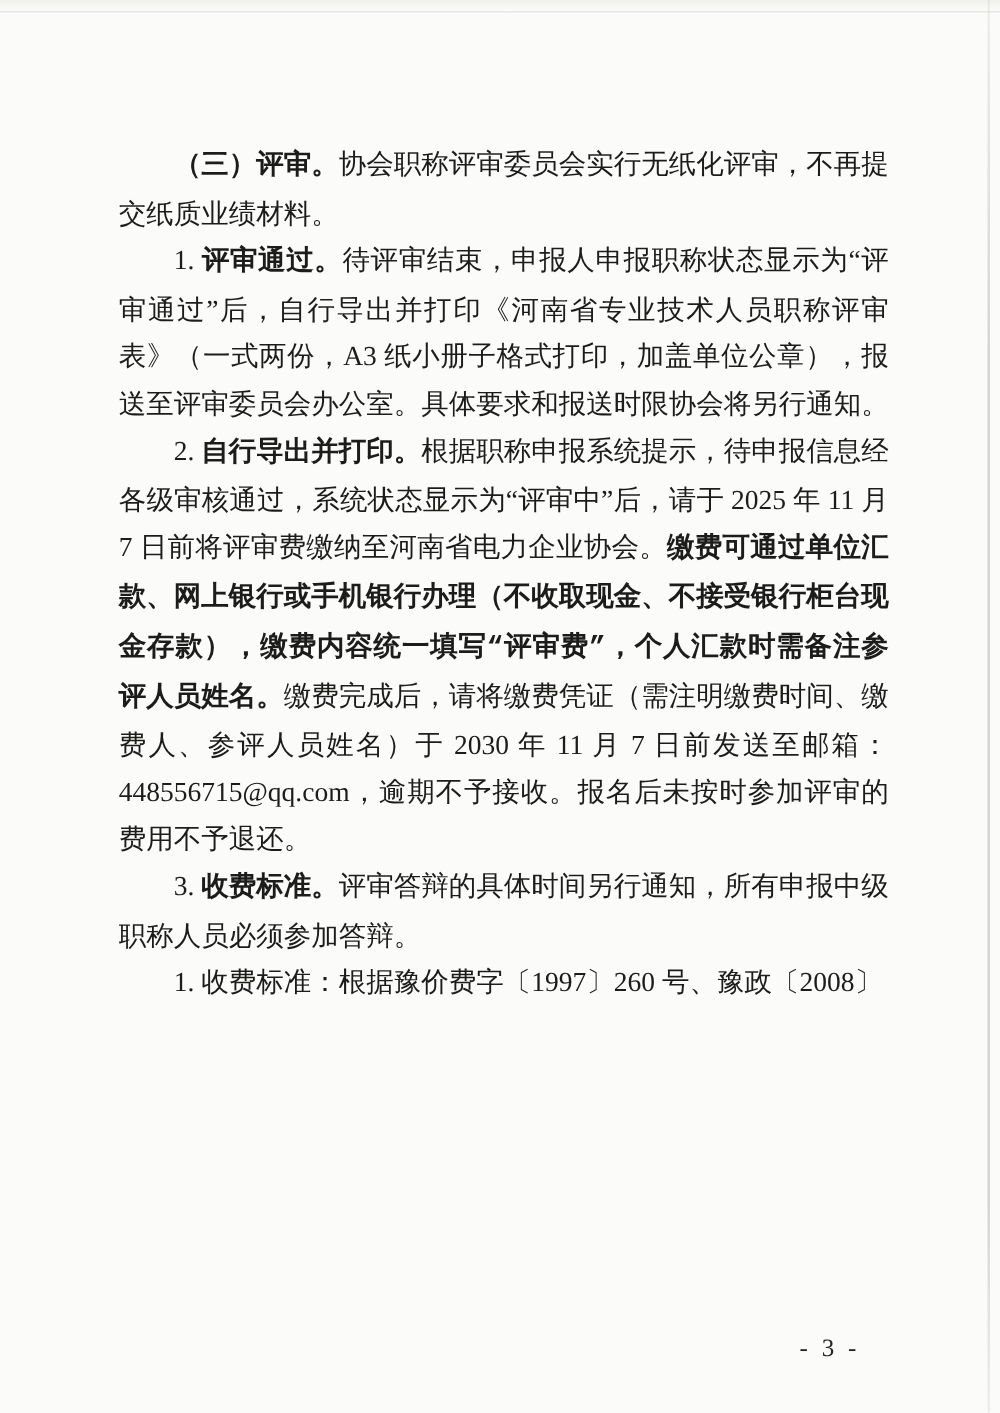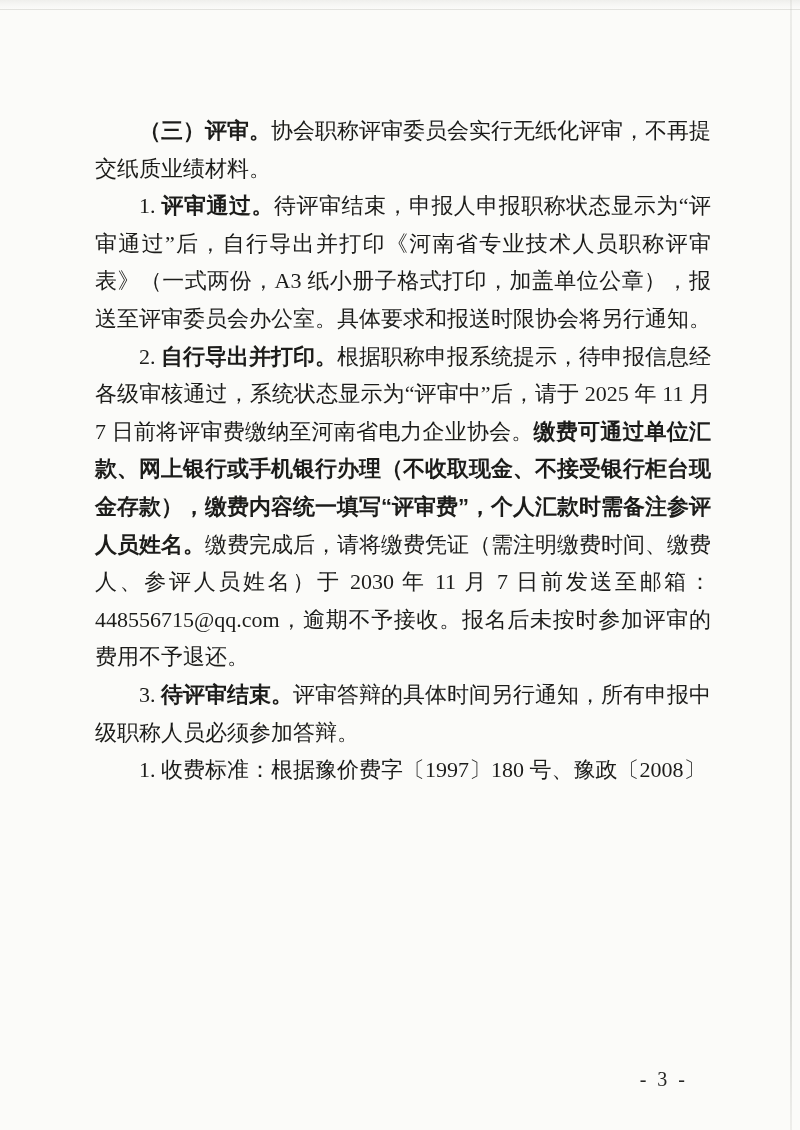--- a/index.html
+++ b/index.html
@@ -25,38 +25,38 @@
   }
   .doc-body {
     position: absolute; left: 95px; top: 112px; width: 616px;
     font-size: 22px; line-height: 37.6px;
     color: #1c1c1a;
     text-align: justify;
     text-justify: inter-character;
   }
   .doc-body p { margin: 0; text-indent: 2em; }
   .doc-body .b {
-    font-family: Liberation Sans, sans-serif;
+    font-family: Liberation Mono, monospace;
     font-weight: 700;
   }
   .page-number {
     position: absolute; top: 1068px; left: 0; width: 688px;
     text-align: right;
     font-size: 20px; letter-spacing: 3px;
     color: #262624;
     font-family: "Liberation Serif", "DejaVu Serif", serif;
   }
 </style>
 </head>
 <body>
 
 <div class="page">
   <div class="scan-edge-top"></div>
   <div class="scan-line-right"></div>
   <div class="doc-body">
       <p><span class="b">（三）评审。</span><span>协会职称评审委员会实行无纸化评审，不再提交纸质业绩材料。</span></p>
       <p><span>1. </span><span class="b">评审通过。</span><span>待评审结束，申报人申报职称状态显示为“评审通过”后，自行导出并打印《河南省专业技术人员职称评审表》（一式两份，A3 纸小册子格式打印，加盖单位公章），报送至评审委员会办公室。具体要求和报送时限协会将另行通知。</span></p>
       <p><span>2. </span><span class="b">自行导出并打印。</span><span>根据职称申报系统提示，待申报信息经各级审核通过，系统状态显示为“评审中”后，请于 2025 年 11 月 7 日前将评审费缴纳至河南省电力企业协会。</span><span class="b">缴费可通过单位汇款、网上银行或手机银行办理（不收取现金、不接受银行柜台现金存款），缴费内容统一填写“评审费”，个人汇款时需备注参评人员姓名。</span><span>缴费完成后，请将缴费凭证（需注明缴费时间、缴费人、参评人员姓名）于 2030 年 11 月 7 日前发送至邮箱：448556715@qq.com，逾期不予接收。报名后未按时参加评审的费用不予退还。</span></p>
-      <p><span>3. </span><span class="b">待评审结束。</span><span>评审答辩的具体时间另行通知，所有申报中级职称人员必须参加答辩。</span></p>
-      <p><span>1. 收费标准：根据豫价费字〔1997〕180 号、豫政〔2008〕</span></p>
+      <p><span>3. </span><span class="b">收费标准。</span><span>评审答辩的具体时间另行通知，所有申报中级职称人员必须参加答辩。</span></p>
+      <p><span>1. 收费标准：根据豫价费字〔1997〕260 号、豫政〔2008〕</span></p>
     </div>
   <div class="page-number">- 3 -</div>
 </div>
 
 </body></html>

